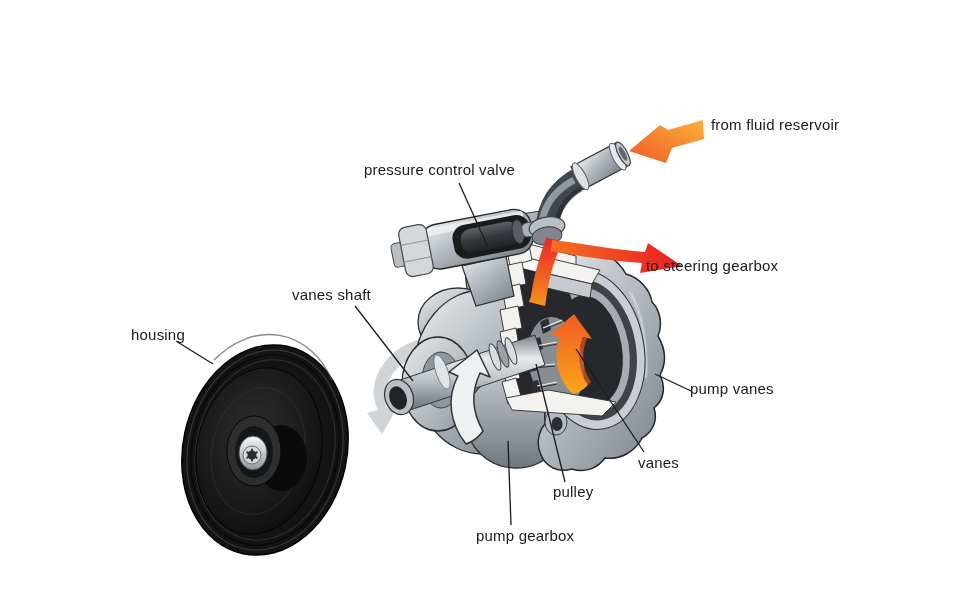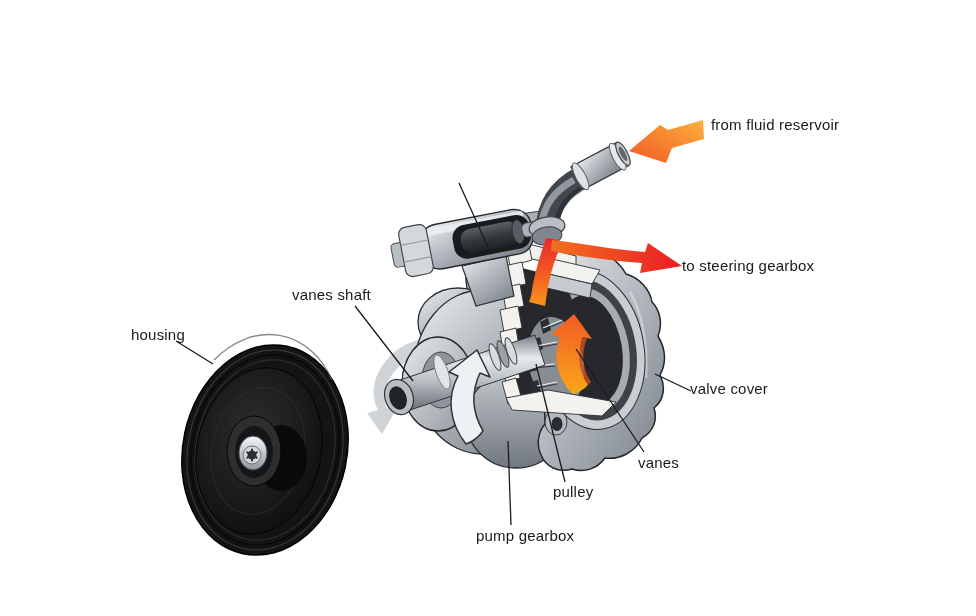--- a/index.html
+++ b/index.html
@@ -262,21 +262,22 @@
     <line x1="355" y1="306" x2="413" y2="381"></line>
     <line x1="459" y1="183" x2="488" y2="247"></line>
     <line x1="691" y1="391" x2="655" y2="374"></line>
     <line x1="644" y1="452" x2="576" y2="349"></line>
     <line x1="565" y1="482" x2="536" y2="364"></line>
     <line x1="511" y1="525" x2="508" y2="441"></line>
   </g>
 </svg>
 
 <div class="lbl" style="left:711px;top:116px">from fluid reservoir</div>
-<div class="lbl" style="left:682px;top:257px">to steering gearbox</div>
+<div class="lbl" style="left:364px;top:161px">pressure control valve</div>
+<div class="lbl" style="left:646px;top:257px">to steering gearbox</div>
 <div class="lbl" style="left:292px;top:286px">vanes shaft</div>
 <div class="lbl" style="left:131px;top:326px">housing</div>
-<div class="lbl" style="left:690px;top:380px">valve cover</div>
+<div class="lbl" style="left:690px;top:380px">pump vanes</div>
 <div class="lbl" style="left:638px;top:454px">vanes</div>
 <div class="lbl" style="left:553px;top:483px">pulley</div>
 <div class="lbl" style="left:476px;top:527px">pump gearbox</div>
 
 </div>
 
 </body></html>

